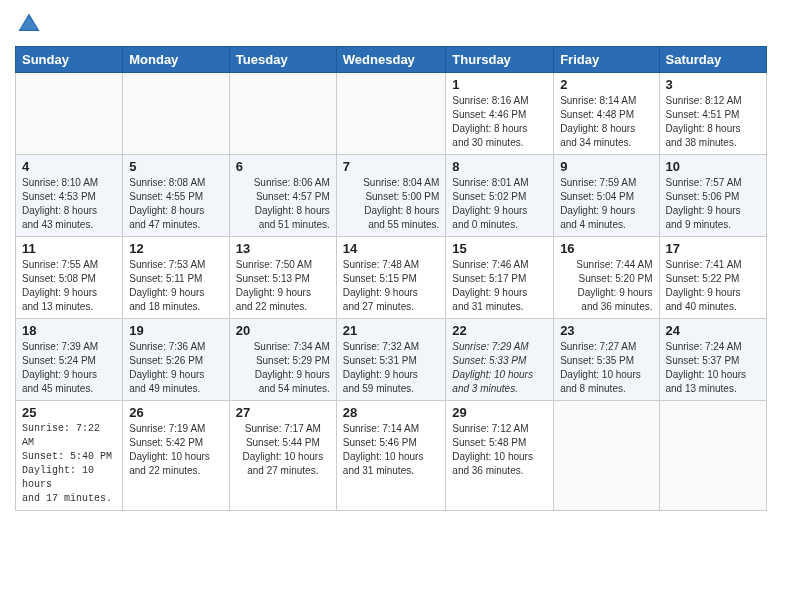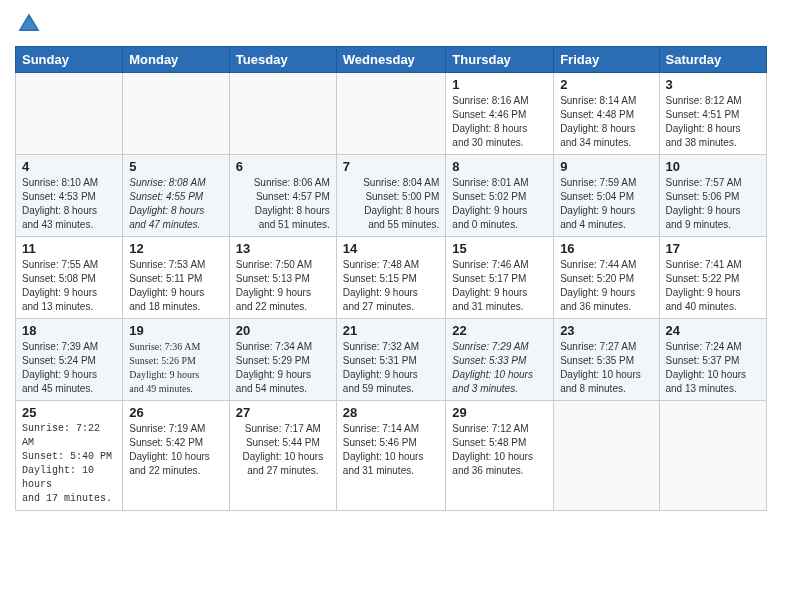--- a/index.html
+++ b/index.html
@@ -162,21 +162,21 @@
         <tr>
           <td>
             <span class="day-num">4</span>
             <div class="day-info" style="white-space: pre-line;">Sunrise: 8:10 AM
 Sunset: 4:53 PM
 Daylight: 8 hours
 and 43 minutes.</div>
           </td>
           <td>
             <span class="day-num">5</span>
-            <div class="day-info" style="white-space: pre-line; font-style: italic;">Sunrise: 8:08 AM
+            <div class="day-info" style="white-space: pre-line;">Sunrise: 8:08 AM
 Sunset: 4:55 PM
 Daylight: 8 hours
 and 47 minutes.</div>
           </td>
           <td>
             <span class="day-num">6</span>
             <div class="day-info" style="white-space: pre-line; text-align: right;">Sunrise: 8:06 AM
 Sunset: 4:57 PM
 Daylight: 8 hours
 and 51 minutes.</div>
@@ -241,21 +241,21 @@
           </td>
           <td>
             <span class="day-num">15</span>
             <div class="day-info" style="white-space: pre-line;">Sunrise: 7:46 AM
 Sunset: 5:17 PM
 Daylight: 9 hours
 and 31 minutes.</div>
           </td>
           <td>
             <span class="day-num">16</span>
-            <div class="day-info" style="white-space: pre-line;">Sunrise: 7:44 AM
+            <div class="day-info" style="white-space: pre-line; text-align: right;">Sunrise: 7:44 AM
 Sunset: 5:20 PM
 Daylight: 9 hours
 and 36 minutes.</div>
           </td>
           <td>
             <span class="day-num">17</span>
             <div class="day-info" style="white-space: pre-line;">Sunrise: 7:41 AM
 Sunset: 5:22 PM
 Daylight: 9 hours
 and 40 minutes.</div>
@@ -264,28 +264,28 @@
         <tr>
           <td>
             <span class="day-num">18</span>
             <div class="day-info" style="white-space: pre-line;">Sunrise: 7:39 AM
 Sunset: 5:24 PM
 Daylight: 9 hours
 and 45 minutes.</div>
           </td>
           <td>
             <span class="day-num">19</span>
-            <div class="day-info" style="white-space: pre-line; font-family: Liberation Serif, serif;">Sunrise: 7:36 AM
+            <div class="day-info" style="white-space: pre-line;">Sunrise: 7:36 AM
 Sunset: 5:26 PM
 Daylight: 9 hours
 and 49 minutes.</div>
           </td>
           <td>
             <span class="day-num">20</span>
-            <div class="day-info" style="white-space: pre-line;">Sunrise: 7:34 AM
+            <div class="day-info" style="white-space: pre-line; text-align: right;">Sunrise: 7:34 AM
 Sunset: 5:29 PM
 Daylight: 9 hours
 and 54 minutes.</div>
           </td>
           <td>
             <span class="day-num">21</span>
             <div class="day-info" style="white-space: pre-line;">Sunrise: 7:32 AM
 Sunset: 5:31 PM
 Daylight: 9 hours
 and 59 minutes.</div>

